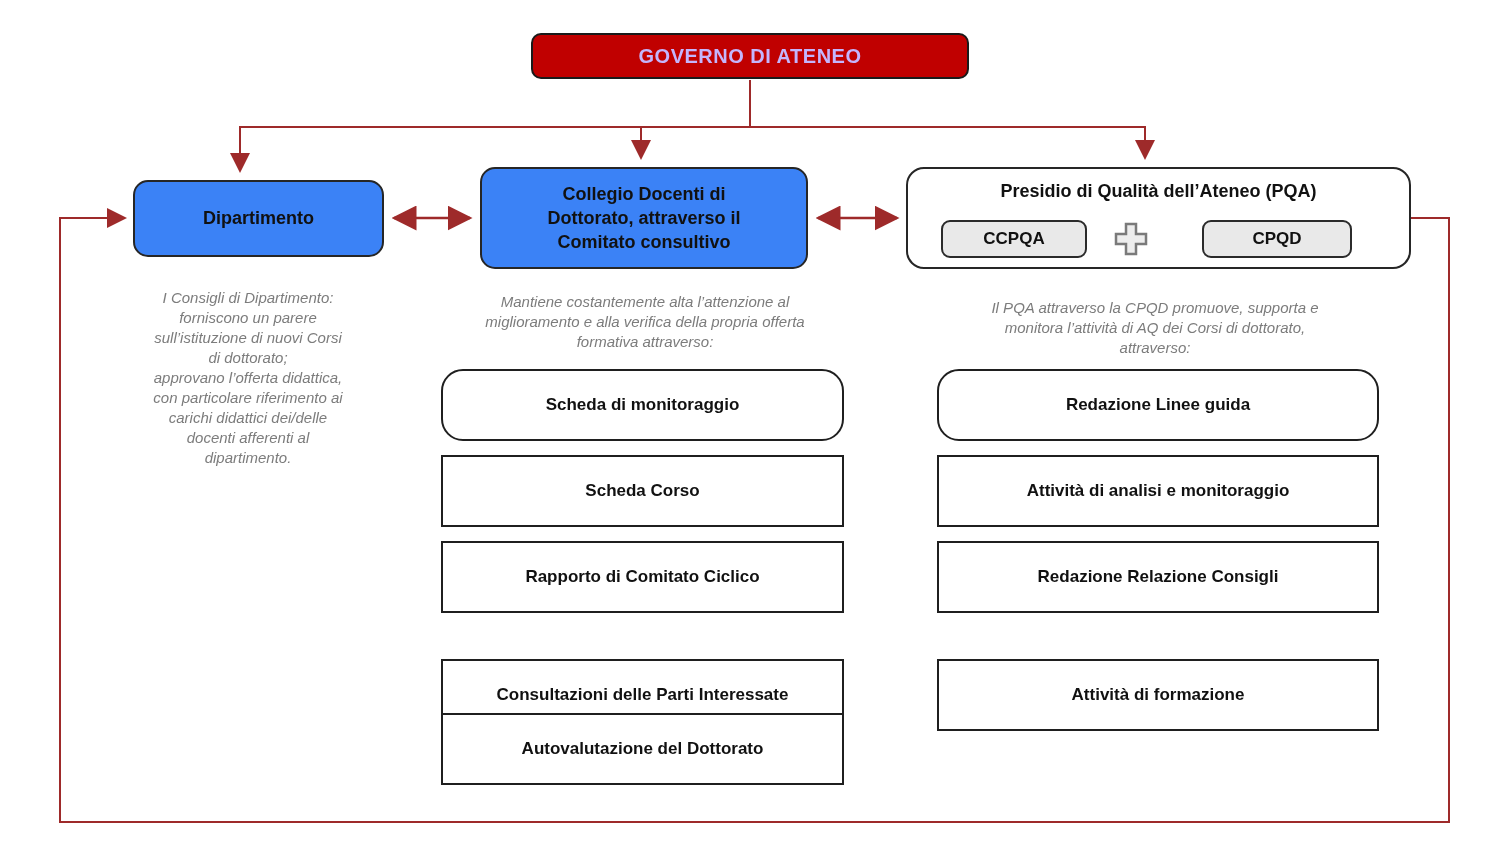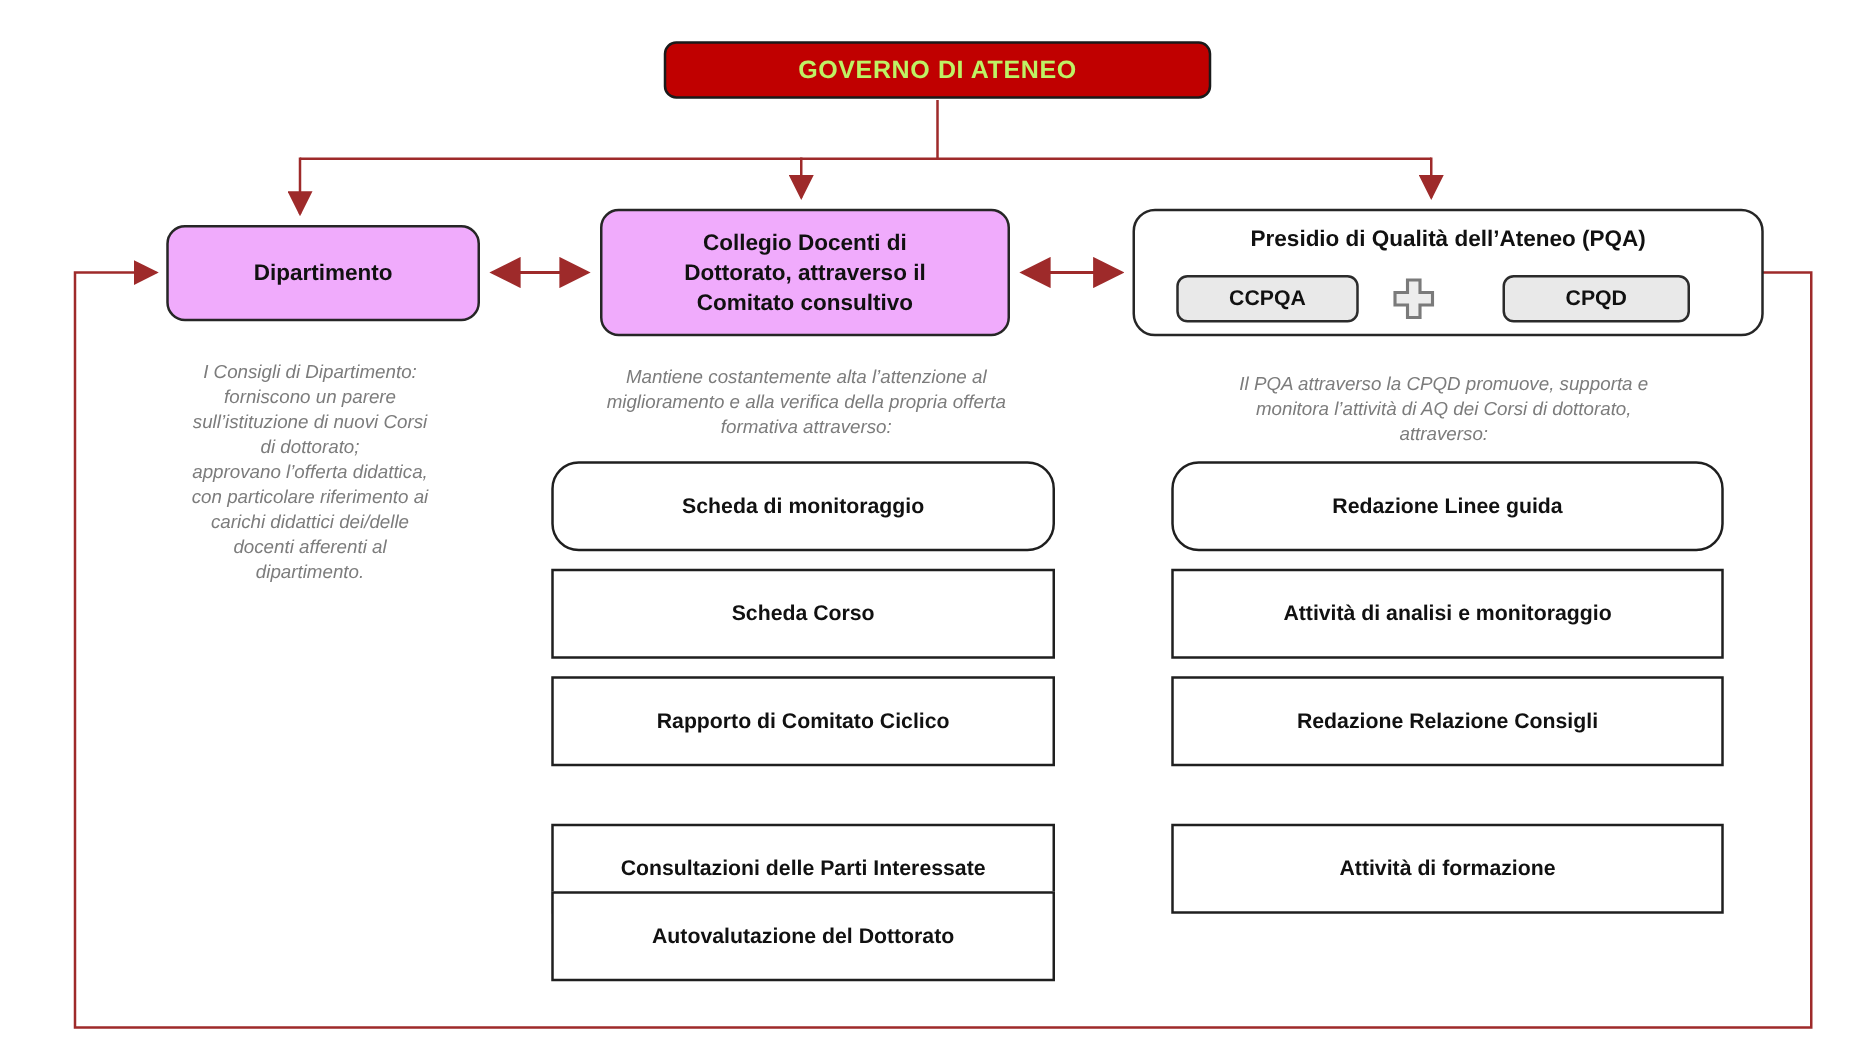--- a/index.html
+++ b/index.html
@@ -2,25 +2,25 @@
 <html><head>
 <meta charset="utf-8">
 <style>
   html,body{margin:0;padding:0;background:#ffffff;}
   .canvas{
     position:relative;width:1500px;height:844px;background:#ffffff;overflow:hidden;
     font-family:"Liberation Sans",sans-serif;color:#111;
   }
   svg.connectors{position:absolute;left:0;top:0;z-index:0;}
   .node{position:absolute;display:flex;align-items:center;justify-content:center;
-        text-align:center;background:#f0abfc;box-sizing:border-box;z-index:1;}
+        text-align:center;background:#3b82f6;box-sizing:border-box;z-index:1;}
   .root-box{
     left:531px;top:33px;width:438px;height:46px;
     background:#c00000;border:2px solid #1a1a1a;border-radius:10px;
-    color:#bef264;font-weight:bold;font-size:20px;letter-spacing:.5px;
+    color:#c4b5fd;font-weight:bold;font-size:20px;letter-spacing:.5px;
   }
   .rounded{border:2px solid #262626;border-radius:15px;font-weight:bold;}
   .dept-box{left:133px;top:180px;width:251px;height:77px;font-size:18px;}
   .collegio-box{left:480px;top:167px;width:328px;height:102px;font-size:18px;line-height:1.35;white-space:pre-line;}
   .pqa-box{left:906px;top:167px;width:505px;height:102px;border:2px solid #262626;border-radius:18px;
            background:#fff;box-sizing:border-box;position:absolute;z-index:1;}
   .pqa-title{position:absolute;left:0;right:0;top:12px;text-align:center;font-weight:bold;font-size:18px;}
   .sub-box{position:absolute;display:flex;align-items:center;justify-content:center;
            background:#e9e9e9;border:2px solid #2b2b2b;border-radius:9px;
            font-weight:bold;font-size:17px;box-sizing:border-box;}

